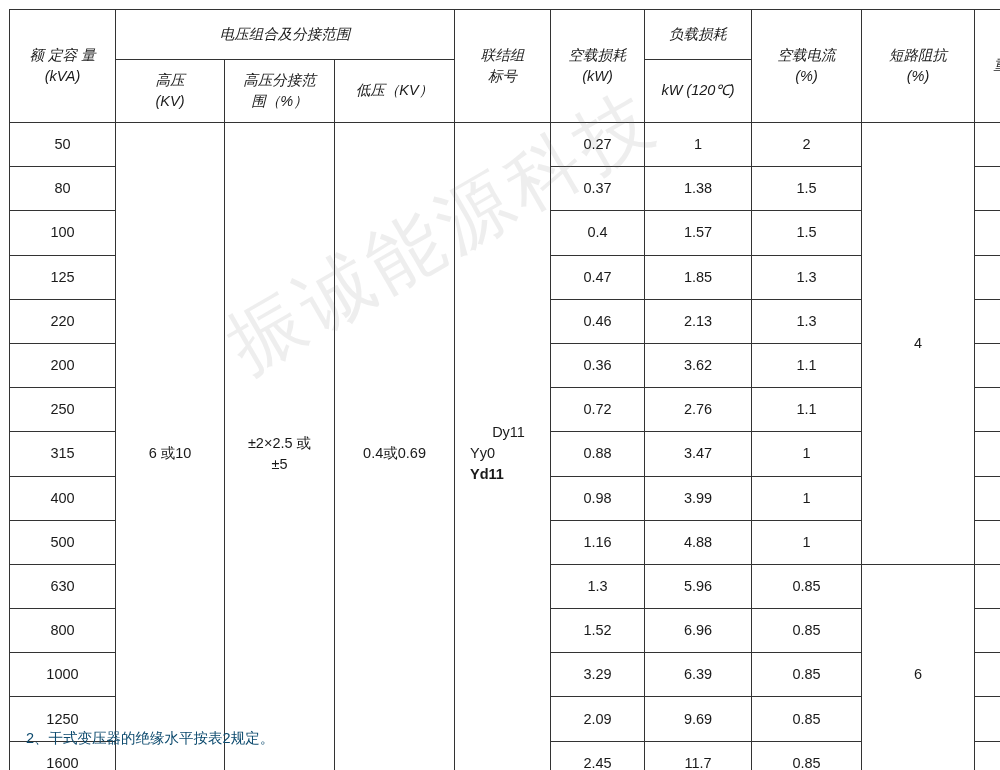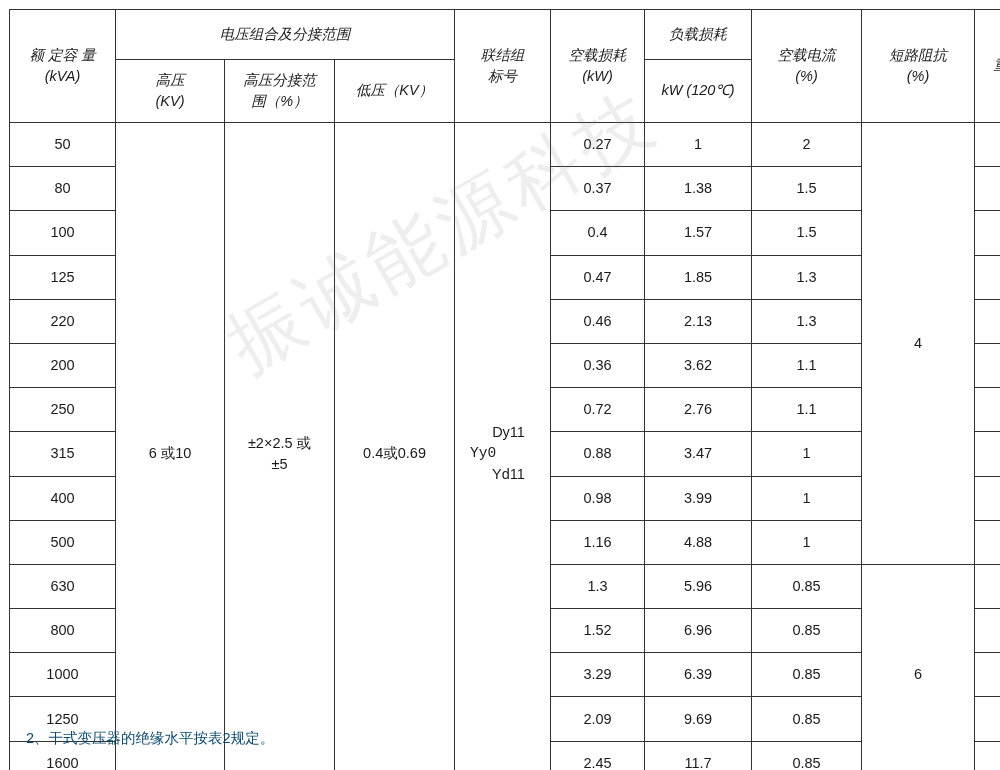--- a/index.html
+++ b/index.html
@@ -157,22 +157,22 @@
       <tr class="body-row">
         <td>50</td>
         <td rowspan="15">6 或10</td>
         <td rowspan="15">
           <div>±2×2.5 或</div>
           <div>±5</div>
         </td>
         <td rowspan="15">0.4或0.69</td>
         <td rowspan="15">
           <div style="text-align:center; padding-left:12px;">Dy11</div>
-          <div style="text-align:left; padding-left:12px;font-family:Liberation Mono, monospace;">Yy0</div>
-          <div style="text-align:center; padding-left:12px;">Yd11</div>
+          <div style="text-align:left; padding-left:12px;">Yy0</div>
+          <div style="text-align:left; padding-left:12px;font-weight:bold;">Yd11</div>
         </td>
         <td>0.27</td>
         <td>1</td>
         <td>2</td>
         <td rowspan="10">4</td>
         <td>450</td>
       </tr>
 
       <tr class="body-row">
         <td>80</td>

